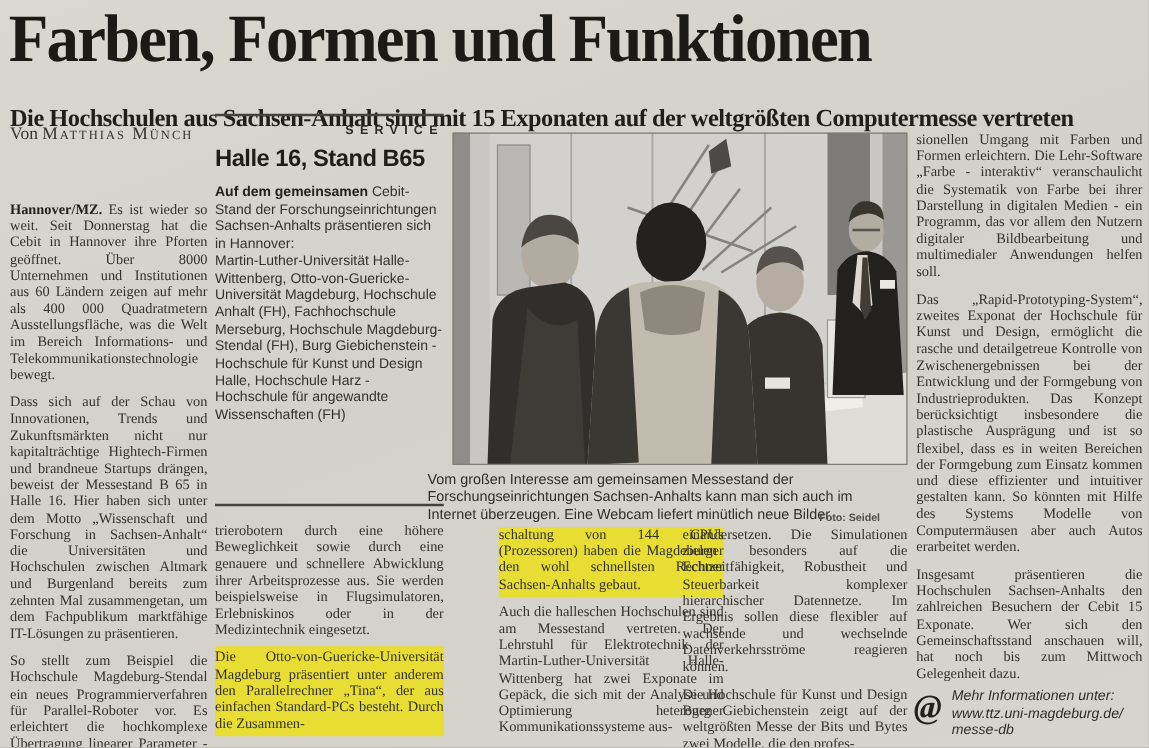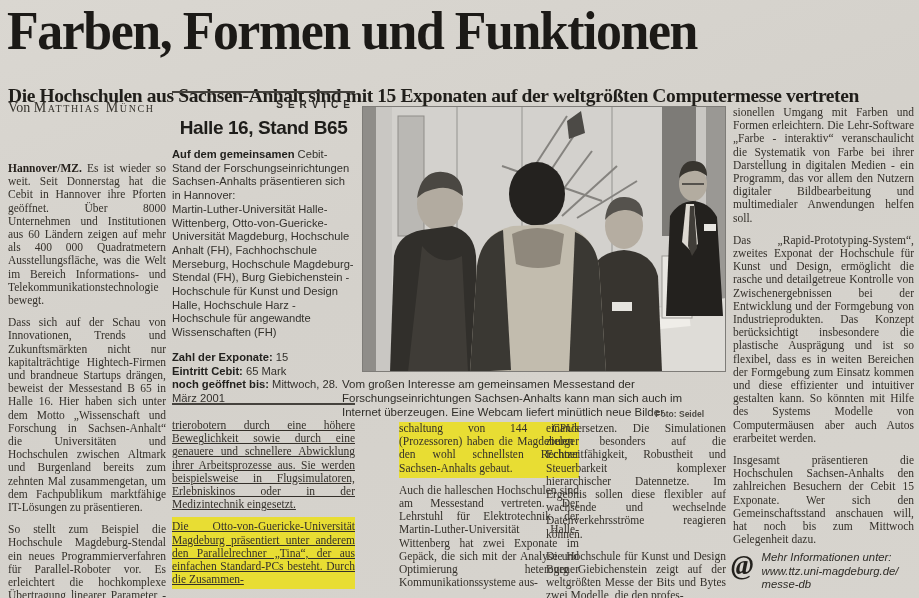--- a/index.html
+++ b/index.html
@@ -19,34 +19,34 @@
     color:#201e1a;
   }
   .byline { position:absolute; left:8px; top:100px; font-size:14px; color:#36332d; }
   .byline .name { font-variant:small-caps; letter-spacing:1.6px; }
 
   .bodycol { position:absolute; font-size:11.5px; line-height:13.2px; text-align:justify; color:#34302a; overflow:hidden; }
   .bodycol p { margin:0 0 9px 0; }
   .bodycol b { color:#241f1a; }
 
   .col1 { left:8px;  top:118px; width:158px; height:480px;margin-top:44px; }
-  .col2 { left:172px; top:419px; width:183px; height:179px;text-decoration:underline; }
+  .col2 { left:172px; top:419px; width:183px; height:179px; }
   .col3 { left:362px; top:422px; width:180px; height:176px;margin-left:37px; }
   .col4 { left:546px; top:422px; width:180px; height:176px; }
   .col5 { left:733px; top:106px; width:181px; height:444px; }
 
   .hl { background:#e8dd33; box-shadow:0 0 0 3px #e8dd33; }
 
   .service {
     position:absolute; left:172px; top:91px; width:183px; height:310px;
     border-top:2px solid #45423d; border-bottom:2px solid #45423d;
     font-family:"Liberation Sans", sans-serif; overflow:hidden;
   }
   .service-label { text-align:right; font-size:10px; font-weight:bold; letter-spacing:5px; padding-top:6px; color:#2d2b27; }
-  .service-title { font-size:19px; font-weight:bold; letter-spacing:-0.4px; margin:7px 0 9px 0; color:#1e1d1a;text-align:center; }
+  .service-title { font-size:19px; font-weight:bold; letter-spacing:-0.4px; margin:7px 0 9px 0; color:#1e1d1a; }
   .service-text { font-size:11.2px; line-height:13.7px; color:#33312c; }
   .service-text p { margin:0 0 0 0; }
   .service-facts { margin-top:11px; font-size:11.2px; line-height:13.7px; color:#33312c; }
   .service b { color:#22211e; }
 
   .photo { position:absolute; left:362px; top:106px; width:364px; height:266px; background:#c7c5c1; }
   .photo svg { display:block; }
 
   .caption {
     position:absolute; left:342px; top:377px; width:364px; height:44px;
@@ -80,25 +80,20 @@
     <p>So stellt zum Beispiel die Hochschule Magdeburg-Stendal ein neues Programmierverfahren für Parallel-Roboter vor. Es erleichtert die hochkomplexe Übertragung linearer Parameter - etwa aus den Konstruktionszeichnungen - in die Roboterkoordinaten.</p>
 
   </div>
 
   <div class="service">
     <div class="service-label">SERVICE</div>
     <div class="service-title">Halle 16, Stand B65</div>
     <div class="service-text">
       <p><b>Auf dem gemeinsamen</b><span> Cebit-Stand der Forschungseinrichtungen Sachsen-Anhalts präsentieren sich in Hannover:</span></p>
       <p>Martin-Luther-Universität Halle-Wittenberg, Otto-von-Guericke-Universität Magdeburg, Hochschule Anhalt (FH), Fachhochschule Merseburg, Hochschule Magdeburg-Stendal (FH), Burg Giebichenstein - Hochschule für Kunst und Design Halle, Hochschule Harz - Hochschule für angewandte Wissenschaften (FH)</p>
-    </div>
-    <div class="service-facts">
-      <div><b>Zahl der Exponate:</b><span> 15</span></div>
-      <div><b>Eintritt Cebit:</b><span> 65 Mark</span></div>
-      <div><b>noch geöffnet bis:</b><span> Mittwoch, 28. März 2001</span></div>
     </div>
   </div>
 
   <div class="bodycol col2">
     <p>trierobotern durch eine höhere Beweglichkeit sowie durch eine genauere und schnellere Abwicklung ihrer Arbeitsprozesse aus. Sie werden beispielsweise in Flugsimulatoren, Erlebniskinos oder in der Medizintechnik eingesetzt.</p>
     <p class="hl">Die Otto-von-Guericke-Universität Magdeburg präsentiert unter anderem den Parallelrechner „Tina“, der aus einfachen Standard-PCs besteht. Durch die Zusammen-</p>
   </div>
 
   <div class="photo">
     <svg width="364" height="266" viewBox="0 0 364 266" xmlns="http://www.w3.org/2000/svg">

